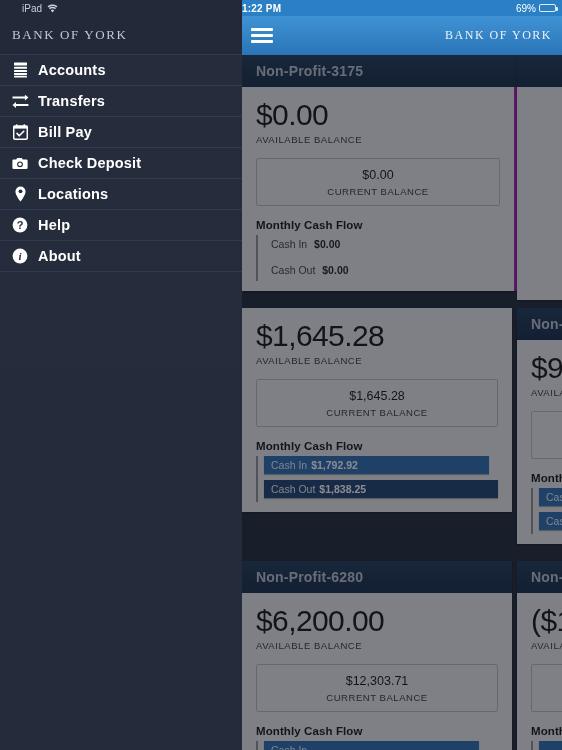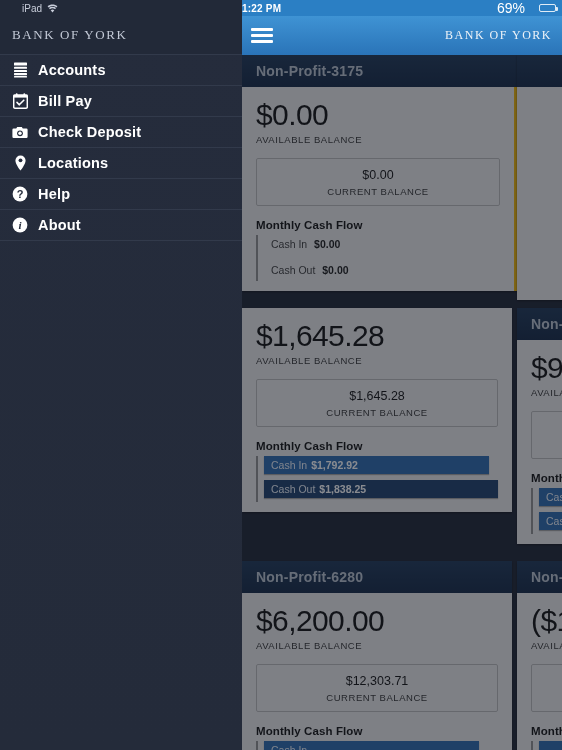--- a/index.html
+++ b/index.html
@@ -51,21 +51,21 @@
   .m-status{
     height:16px; background:#2b7fc4;
     display:flex; align-items:center; justify-content:space-between;
     padding:0 6px; color:#fff; font-size:10px;
     position:relative;
   }
   .m-time{
     position:absolute; left:0; right:0; text-align:left;
     font-size:10px; font-weight:bold; letter-spacing:.2px;
   }
-  .m-batt{ margin-left:auto; display:flex; align-items:center; gap:14px; font-size:14px; z-index:2; }
+  .m-batt{ margin-left:auto; display:flex; align-items:center; gap:3px; font-size:10px; z-index:2; }
   .batt-shell{
     width:17px; height:8px; border:1px solid rgba(255,255,255,.85);
     border-radius:2px; position:relative; padding:1px;
   }
   .batt-fill{ height:100%; background:#fff; border-radius:1px; }
   .batt-shell:after{
     content:""; position:absolute; right:-3px; top:2px;
     width:2px; height:4px; background:rgba(255,255,255,.85);
     border-radius:0 1px 1px 0;
   }
@@ -85,21 +85,21 @@
   }
 
   
   .cards{
     position:absolute; top:55px; left:0; width:320px; bottom:0;
     overflow:hidden;
   }
   .row{ position:absolute; left:0; width:320px; }
   .card{
     position:absolute; top:0;
-    background:#eab308;
+    background:#a21caf;
     box-shadow:0 1px 2px rgba(0,0,0,.45);
   }
   .card-hd{
     height:32px; display:flex; align-items:center; padding:0 14px;
     background:linear-gradient(180deg,#1d3655 0%, #132744 100%);
     color:#b9c2ce; font-size:14px; font-weight:bold; letter-spacing:.2px;
   }
   .card-bd{ padding:12px 14px 10px 14px; background:#e9e9e9; }
   .avail-amt{
     font-size:30px; color:#111; letter-spacing:-.6px; line-height:1.05;
@@ -171,20 +171,29 @@
             <rect x="1" y="0.5" width="13" height="3" rx="0.6" fill="#fff"></rect>
             <rect x="1" y="4.7" width="13" height="2.1" rx="0.6" fill="#fff"></rect>
             <rect x="1" y="7.9" width="13" height="2.1" rx="0.6" fill="#fff"></rect>
             <rect x="1" y="11.1" width="13" height="2.1" rx="0.6" fill="#fff"></rect>
             <rect x="1" y="14.0" width="13" height="1.6" rx="0.6" fill="#fff"></rect>
           </svg>
         </span>
         <span class="sb-label">Accounts</span>
       </div>
 
+      <div class="sb-item">
+        <span class="sb-ic">
+          <svg width="17" height="13" viewBox="0 0 17 13">
+            <path d="M0.5 3.6h12.4V5.6L16.4 2.6 12.9 -0.4v2.0H0.5z" fill="#fff"></path>
+            <path d="M16.4 9.0H4.0V7.0L0.5 10.0 4.0 13.0v-2.0h12.4z" fill="#fff"></path>
+          </svg>
+        </span>
+        <span class="sb-label">Transfers</span>
+      </div>
 
       <div class="sb-item">
         <span class="sb-ic">
           <svg width="15" height="16" viewBox="0 0 15 16">
             <rect x="0.7" y="2.0" width="13.6" height="13.2" rx="1.2" fill="none" stroke="#fff" stroke-width="1.5"></rect>
             <rect x="0.7" y="2.0" width="13.6" height="2.6" fill="#fff"></rect>
             <rect x="2.8" y="0.2" width="1.8" height="3.4" rx="0.8" fill="#fff"></rect>
             <rect x="10.4" y="0.2" width="1.8" height="3.4" rx="0.8" fill="#fff"></rect>
             <path d="M4.0 9.4l2.2 2.4 4.6-4.6" fill="none" stroke="#fff" stroke-width="1.6" stroke-linecap="round" stroke-linejoin="round"></path>
           </svg>

